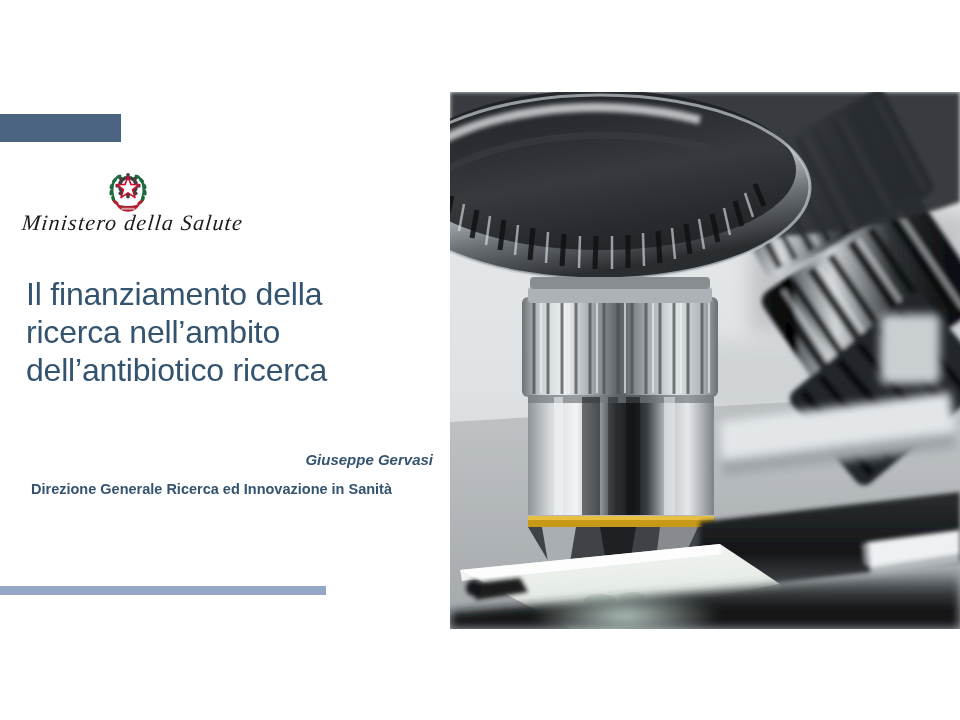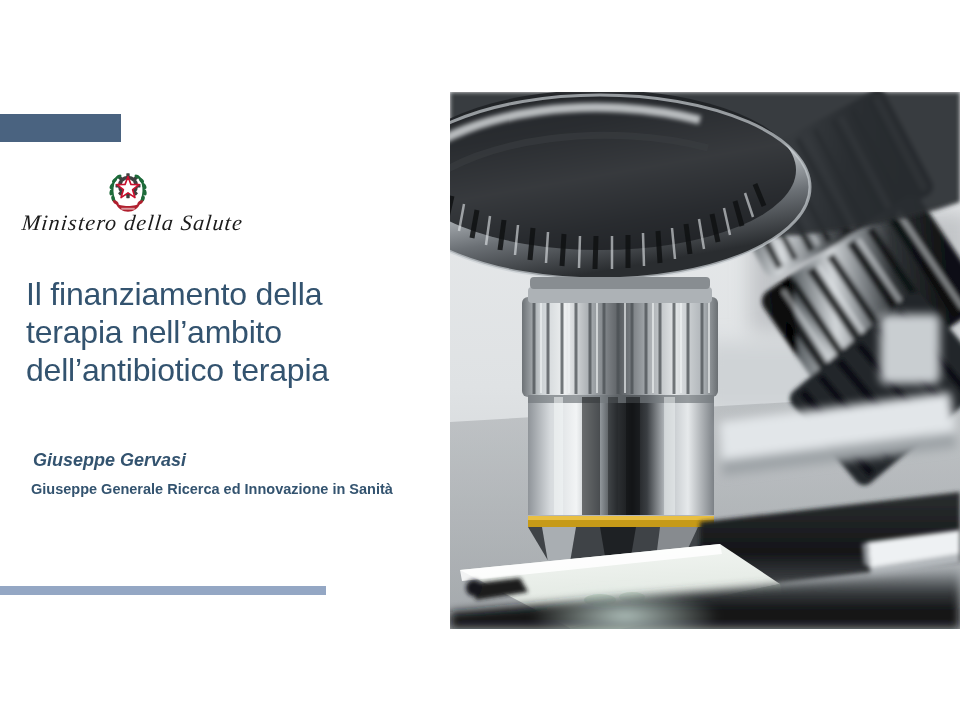--- a/index.html
+++ b/index.html
@@ -97,22 +97,23 @@
   
   .author {
     position: absolute;
     left: 33px;
     top: 450px;
     width: 400px;
     color: #33536f;
     font-family: "Liberation Sans", sans-serif;
     font-weight: bold;
     font-style: italic;
-    font-size: 18px;
+    font-size: 15px;
     line-height: 20px;
+    text-align: right;
   }
   .affiliation {
     position: absolute;
     left: 31px;
     top: 481px;
     width: 405px;
     color: #33536f;
     font-family: "Liberation Sans", sans-serif;
     font-weight: bold;
     font-size: 14.5px;
@@ -186,26 +187,26 @@
             <path d="M82 72 C76 70 70 74 69 80 C74 82 81 79 82 72 Z"></path>
           </g>
           <rect x="36" y="87" width="28" height="4" fill="#ffffff" opacity="0.55"></rect>
         </svg>
       </div>
       <div class="logo-wordmark">Ministero della Salute</div>
     </div>
 
     <div class="title">
       <span class="title-line">Il finanziamento della</span>
-      <span class="title-line">terapia nell’ambito</span>
-      <span class="title-line">dell’antibiotico terapia</span>
+      <span class="title-line">ricerca nell’ambito</span>
+      <span class="title-line">dell’antibiotico ricerca</span>
     </div>
 
     <div class="author">Giuseppe Gervasi</div>
-    <div class="affiliation">Giuseppe Generale Ricerca ed Innovazione in Sanità</div>
+    <div class="affiliation">Direzione Generale Ricerca ed Innovazione in Sanità</div>
   </div>
 
   <div class="photo">
     <svg width="510" height="537" viewBox="0 0 510 537" xmlns="http://www.w3.org/2000/svg">
       <defs>
         <linearGradient id="bgTop" x1="0" y1="0" x2="0" y2="1">
           <stop offset="0%" stop-color="#e9ebec"></stop>
           <stop offset="55%" stop-color="#dfe2e4"></stop>
           <stop offset="100%" stop-color="#c6cacd"></stop>
         </linearGradient>

